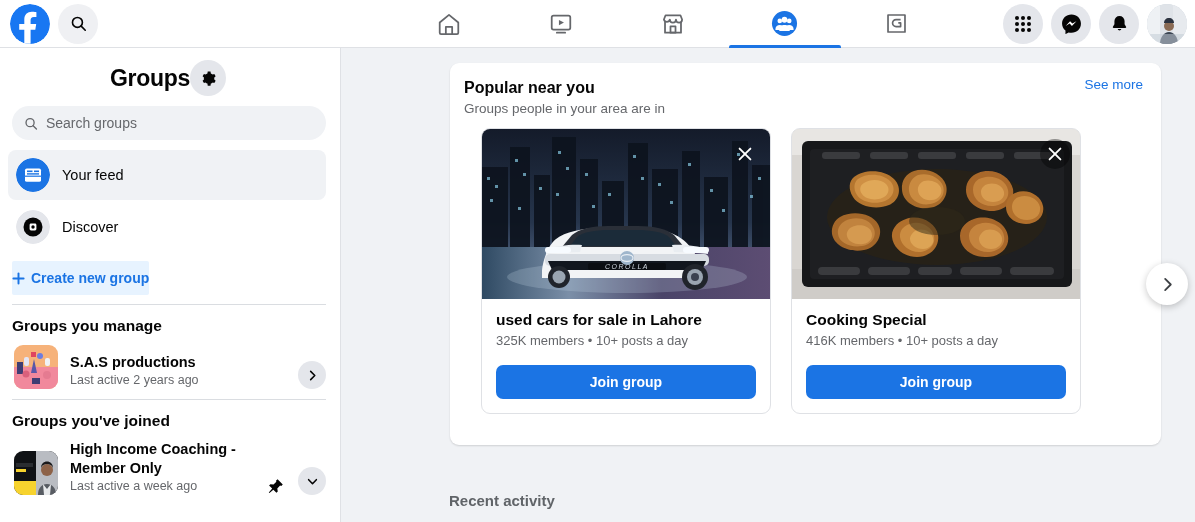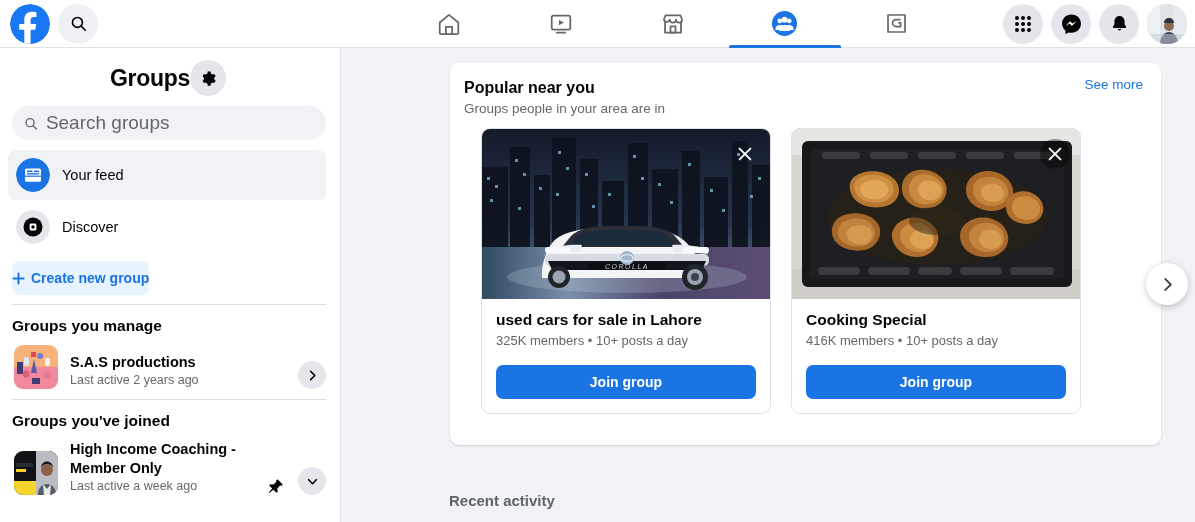--- a/index.html
+++ b/index.html
@@ -82,37 +82,37 @@
     margin: 4px 14px 10px 12px;
     height: 34px; border-radius: 18px;
     background: #f0f2f5;
     display: flex; align-items: center; gap: 8px;
     padding: 0 12px;
     cursor: text;
   }
   .sb-search input {
     border: none; outline: none; background: transparent;
     font-family: "Liberation Sans", sans-serif;
-    font-size: 19px; color: #000000; width: 100%;
+    font-size: 14px; color: #000000; width: 100%;
   }
   .sb-search input::placeholder { color: #65676b; }
 
   .nav-item {
     display: flex; align-items: center; gap: 12px;
     margin: 2px 14px 2px 8px;
     padding: 8px 8px; border-radius: 8px;
     cursor: pointer;
   }
   .nav-item.active { background: #f0f2f5; }
   .nav-ic { width: 34px; height: 34px; border-radius: 50%; flex: 0 0 auto; }
   .nav-label { font-size: 14.5px; font-weight: 500; }
 
   .create-btn {
     margin: 9px 14px 9px 12px;
-    height: 34px; border-radius: 8px;
+    height: 34px; border-radius: 2px;
     background: #e7f3ff; color: #1b74e4;
     display: flex; align-items: center; justify-content: center; gap: 6px;
     font-size: 14px; font-weight: bold;
     cursor: pointer; border: none;
     font-family: "Liberation Sans", sans-serif;
   }
   .sb-divider { height: 1px; background: #dadde1; margin: 6px 14px 6px 12px; }
   .sb-section-title {
     font-size: 15.5px; font-weight: bold;
     padding: 6px 18px 6px 12px;

